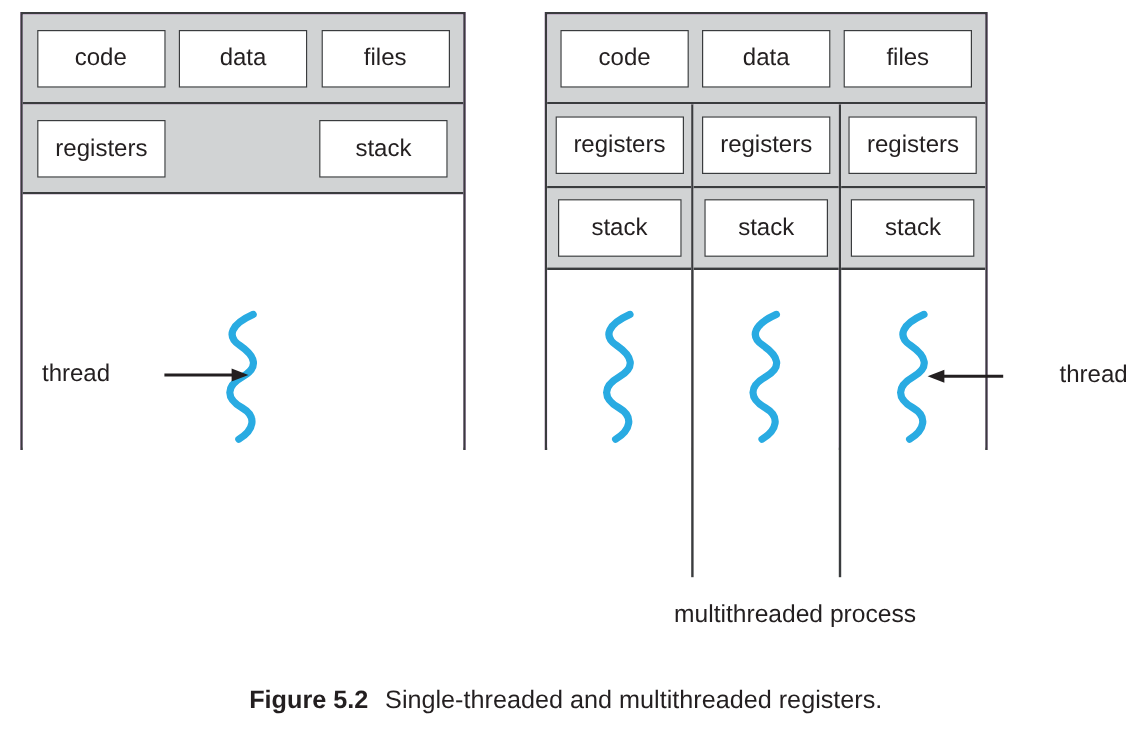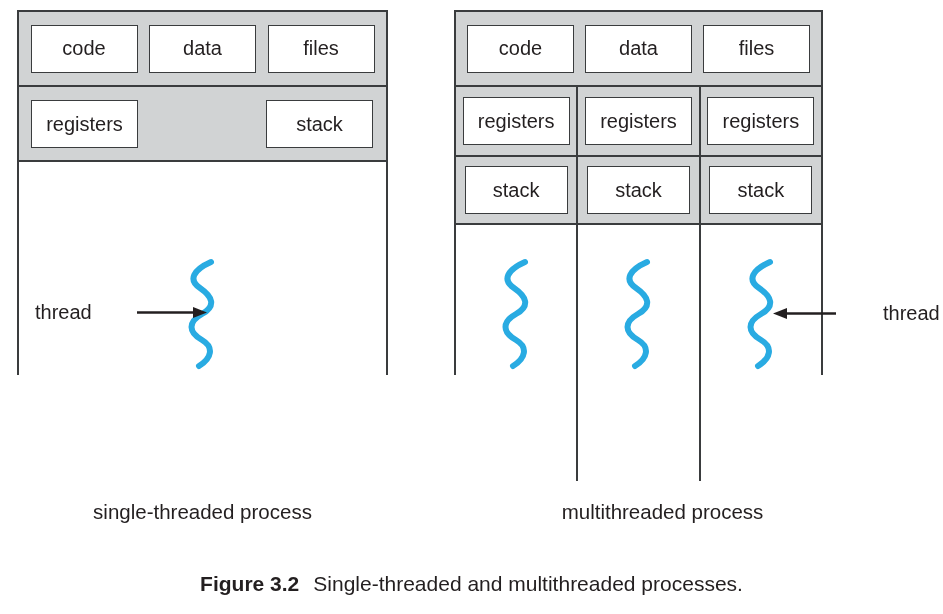--- a/index.html
+++ b/index.html
@@ -217,20 +217,19 @@
   </div>
 
   <div class="thread-annot right-side">
     <svg width="65" height="14" viewBox="0 0 65 14">
       <polygon points="15,1.6 1,7 15,12.4" fill="#231f20"></polygon>
       <line x1="13" y1="7" x2="64" y2="7" stroke="#231f20" stroke-width="2.4"></line>
     </svg>
     <span class="gap-r">thread</span>
   </div>
 
-  <div class="diagram-caption single-cap">single-threaded process</div>
   <div class="diagram-caption multi-cap">multithreaded process</div>
 
   <div class="figure-caption">
-    <span class="fig-label">Figure 3.2</span><span class="fig-text">Single-threaded and multithreaded processes.</span>
+    <span class="fig-label">Figure 5.2</span><span class="fig-text">Single-threaded and multithreaded registers.</span>
   </div>
 
 </div>
 
 </body></html>

